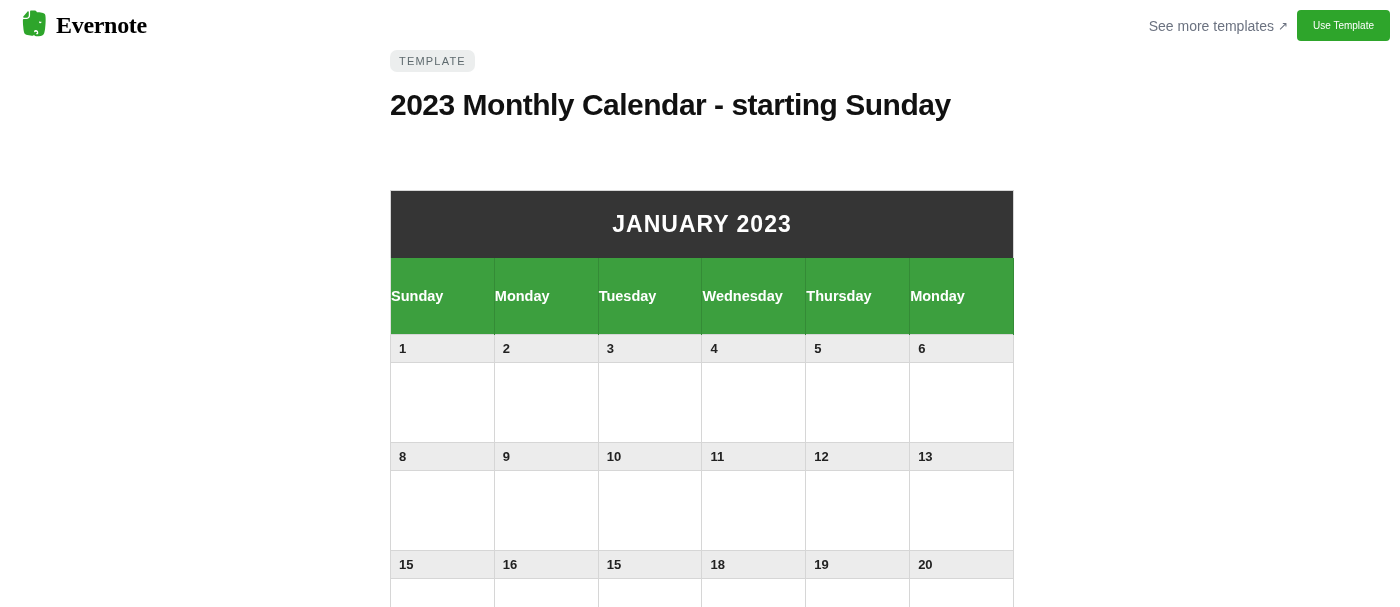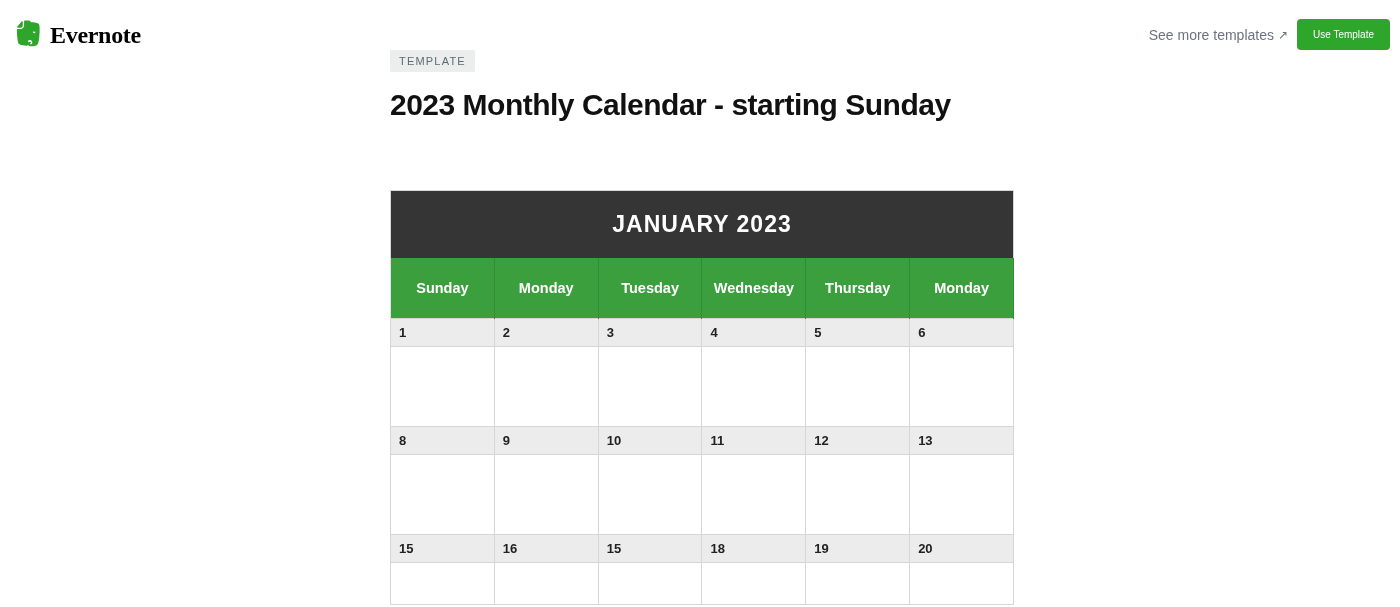--- a/index.html
+++ b/index.html
@@ -6,23 +6,23 @@
     body {
       font-family: -apple-system, BlinkMacSystemFont, "Segoe UI", Helvetica, Arial, sans-serif;
       background: #ffffff;
       width: 1400px;
       height: 607px;
       overflow: hidden;
       position: relative;
     }
     .topbar {
       display: flex;
-      align-items: flex-end;
+      align-items: flex-start;
       justify-content: space-between;
-      padding: 10px 10px 0 16px;
+      padding: 10px 10px 0 22px;
       height: 50px;
     }
     .logo-wrap {
       display: flex;
       align-items: center;
       gap: 8px;
     }
     .logo-icon svg { display: block; }
     .logo-text {
       font-family: Georgia, "Times New Roman", serif;
@@ -61,21 +61,21 @@
       top: 50px;
       width: 1000px;
     }
     .badge {
       display: inline-block;
       background: #eceeee;
       color: #5e6a6e;
       font-size: 11px;
       letter-spacing: 1.2px;
       padding: 5px 9px;
-      border-radius: 1px;
+      border-radius: 7px;
       font-weight: 500;
     }
     .page-title {
       font-size: 30px;
       font-weight: 700;
       color: #111;
       margin-top: 16px;
       letter-spacing: -0.5px;
     }
     .calendar {
@@ -91,24 +91,24 @@
       text-align: center;
       font-weight: 700;
       font-size: 23px;
       letter-spacing: 1px;
       padding: 20px 0;
       border: none;
     }
     .cal-days td {
       background: #3c9f3e;
       color: #ffffff;
-      text-align: center;
+      text-align: left;
       font-weight: 700;
       font-size: 14.5px;
-      padding: 22px 0;
+      padding: 30px 0;
       border-left: 1px solid rgba(0,0,0,0.12);
       border-right: 1px solid rgba(0,0,0,0.12);
     }
     .cal-num td {
       background: #ececec;
       color: #222;
       font-weight: 700;
       font-size: 13px;
       padding: 6px 8px;
       border: 1px solid #d6d6d6;

